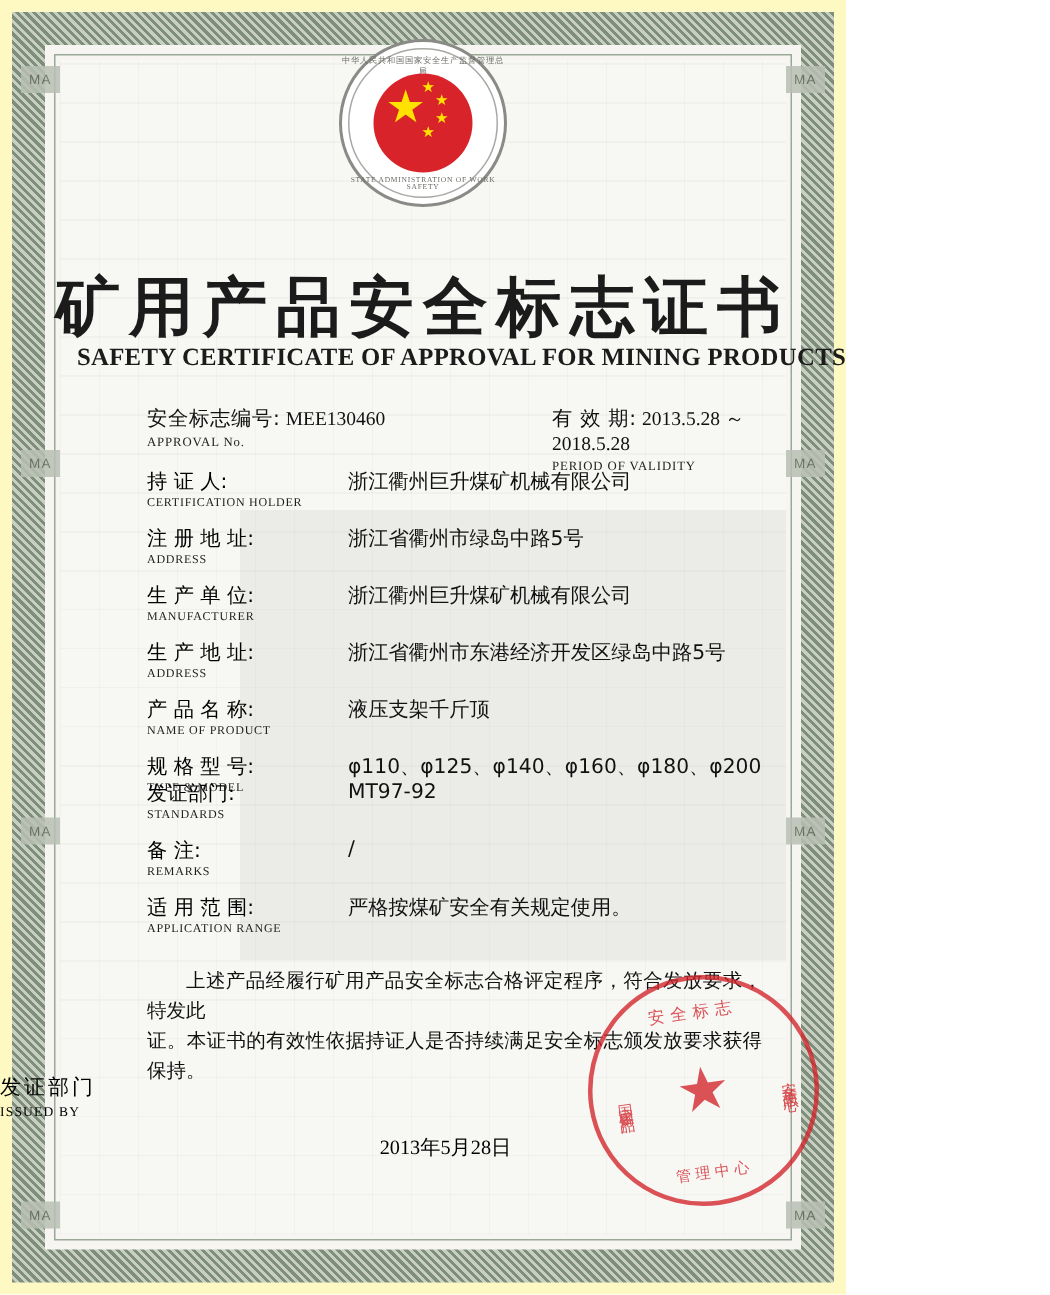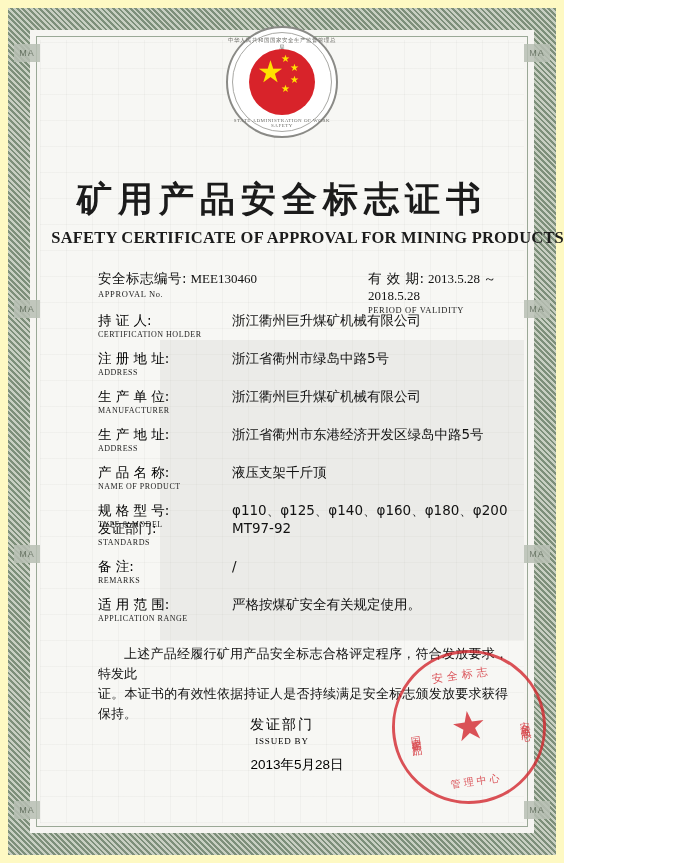--- a/index.html
+++ b/index.html
@@ -147,21 +147,21 @@
   }
   .arc-top { top: 11px; font-size: 5.5px; }
   .arc-bottom { bottom: 10px; font-size: 5px; }
 
   
   .title-cn {
     position: absolute;
     top: 176px;
     width: 100%;
     text-align: center;
-    font-size: 35px;
+    font-size: 43px;
     font-weight: bold;
     letter-spacing: 6px;
     color: #1b1b1b;
     font-family: "DejaVu Sans", sans-serif;
   }
   .title-en {
     position: absolute;
     top: 228px;
     width: 100%;
     text-align: right;
@@ -274,41 +274,41 @@
     text-indent: 26px;
   }
   .statement .l2 { text-indent: 0; display: block; }
 
   
   .issued {
     position: absolute;
     top: 716px;
     left: 0;
     width: 100%;
-    text-align: center;
+    text-align: left;
   }
   .issued-cn {
     font-size: 14px;
     font-family: "DejaVu Sans", sans-serif;
     letter-spacing: 2px;
   }
   .issued-en {
     font-size: 9px;
     font-family: "Liberation Serif", serif;
     letter-spacing: 0.8px;
     margin-top: 2px;
   }
   .issue-date {
     position: absolute;
     top: 756px;
     left: 0;
     width: 100%;
     text-align: center;
     font-size: 13.5px;
-    font-family: Liberation Sans, sans-serif;
+    font-family: Liberation Serif, serif;
     padding-left: 30px;
     box-sizing: border-box;
   }
 
   
   .seal {
     position: absolute;
     left: 392px;
     top: 650px;
     width: 148px;

